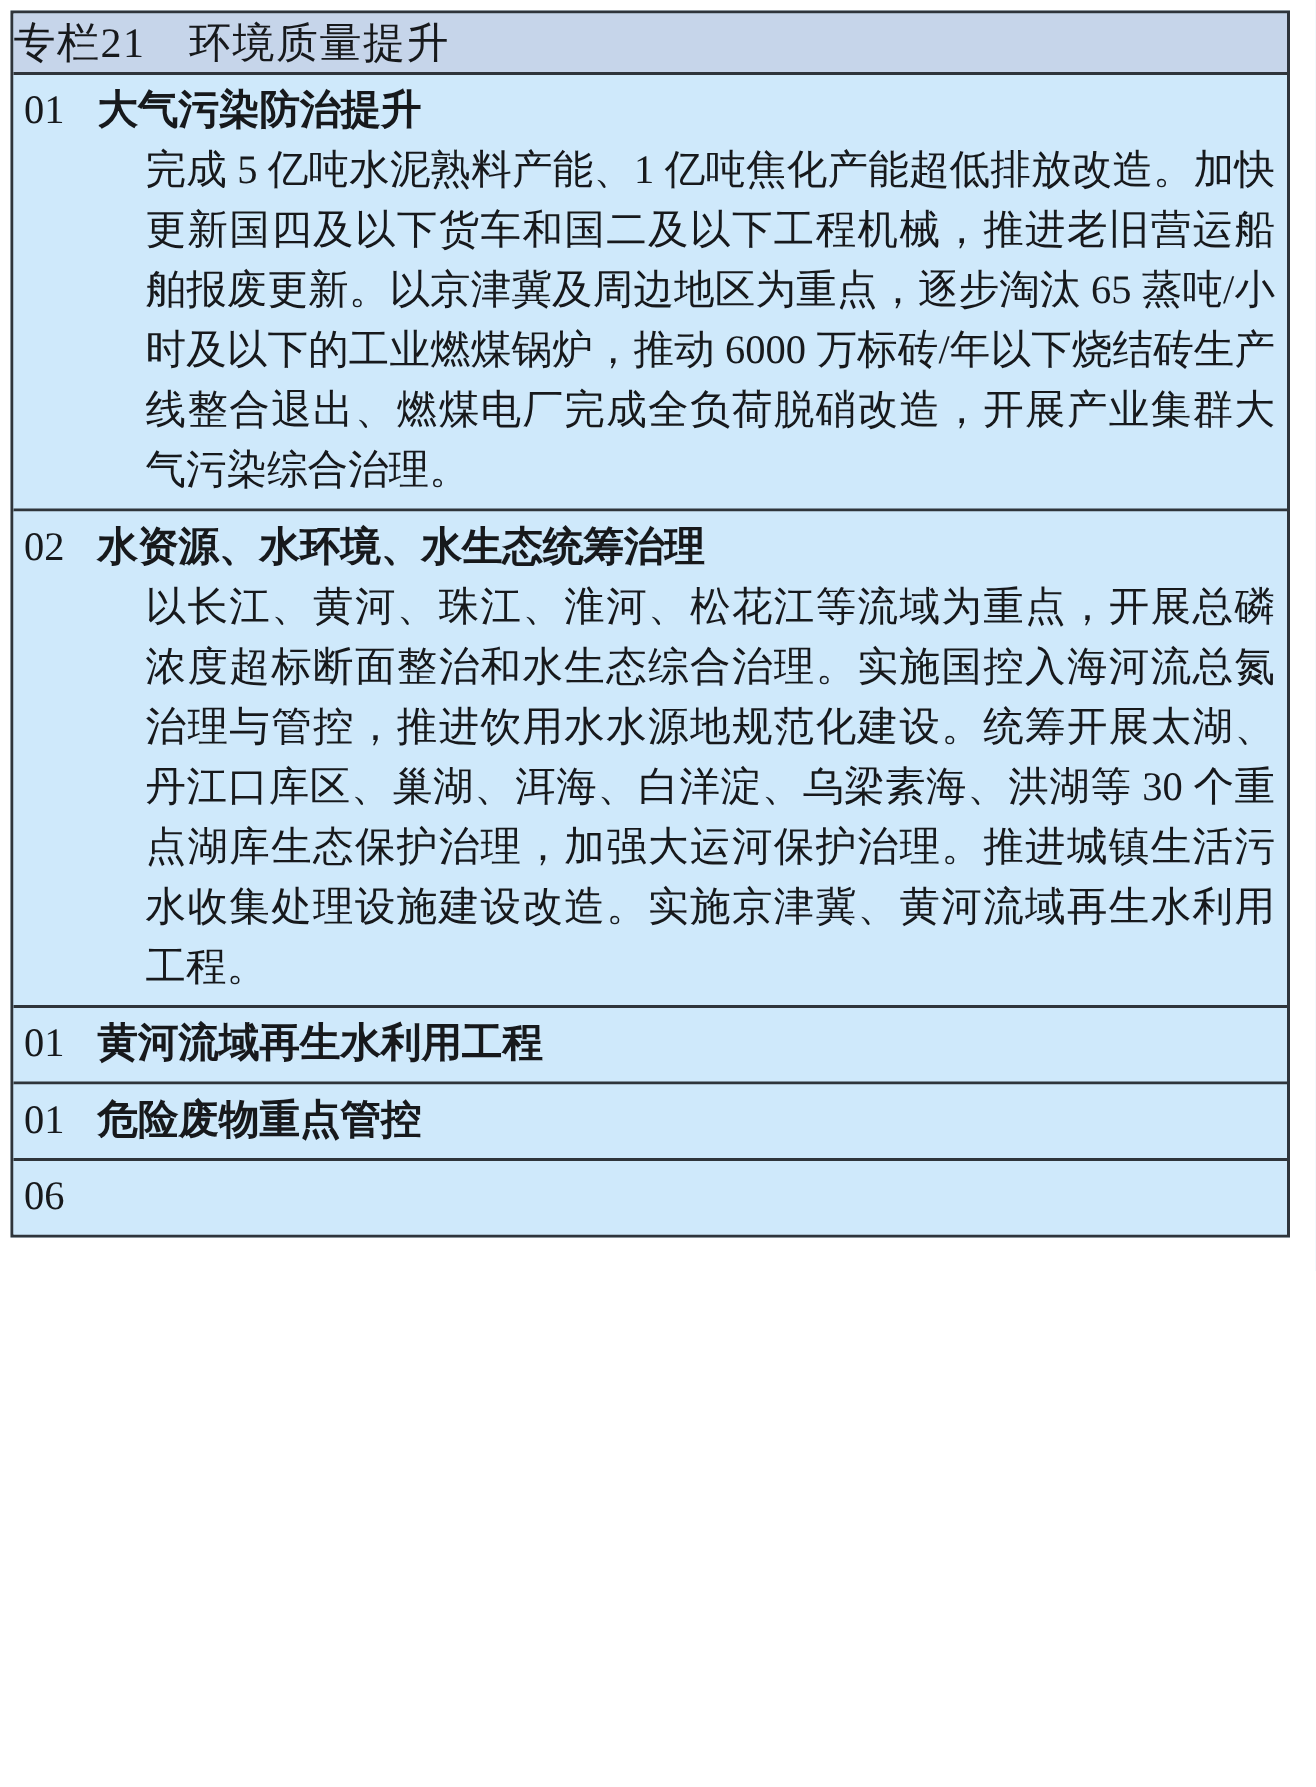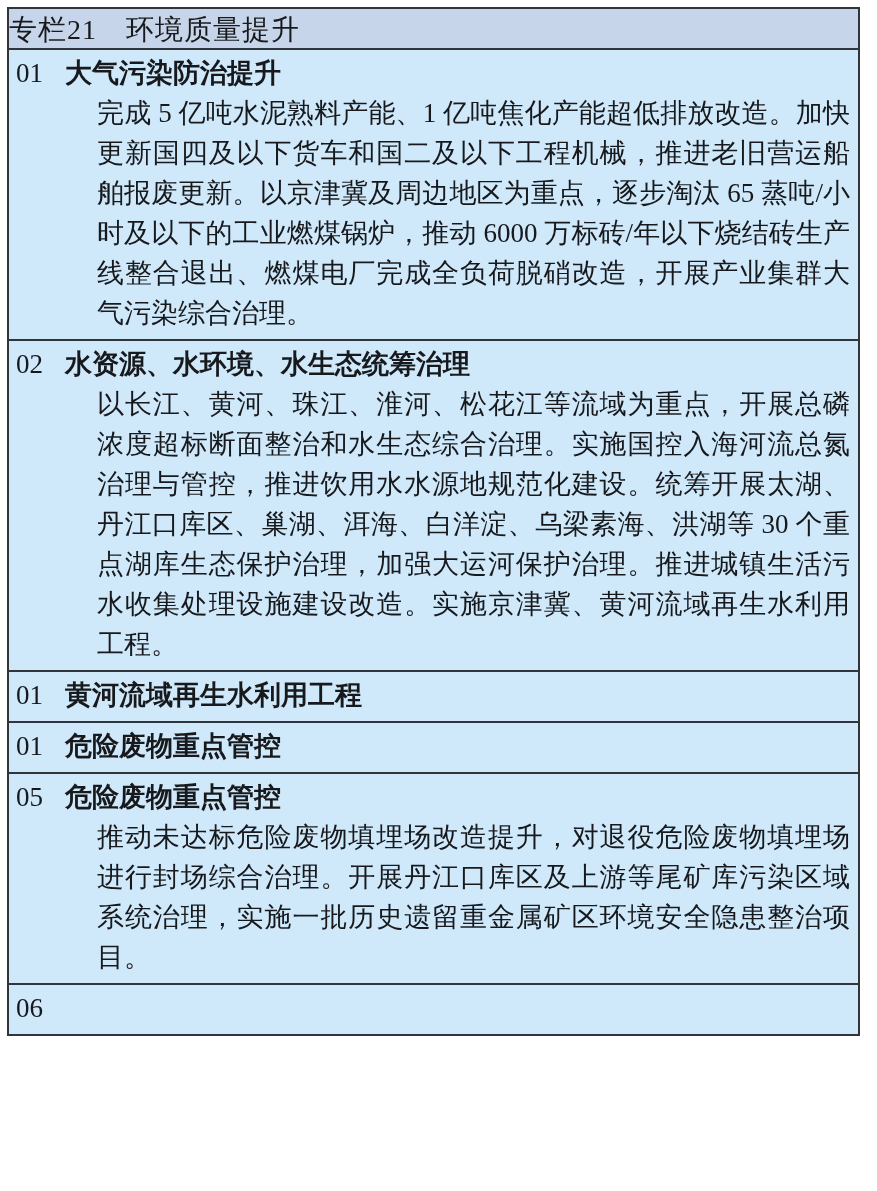--- a/index.html
+++ b/index.html
@@ -94,26 +94,20 @@
       <span class="sec-num">01</span><span class="sec-title">黄河流域再生水利用工程</span>
     </div>
   </div>
 
   <div class="section">
     <div class="sec-head">
       <span class="sec-num">01</span><span class="sec-title">危险废物重点管控</span>
     </div>
   </div>
 
-  <div class="section">
-    <div class="sec-head">
-      <span class="sec-num">05</span><span class="sec-title">危险废物重点管控</span>
-    </div>
-    <p class="sec-body">推动未达标危险废物填埋场改造提升，对退役危险废物填埋场进行封场综合治理。开展丹江口库区及上游等尾矿库污染区域系统治理，实施一批历史遗留重金属矿区环境安全隐患整治项目。</p>
-  </div>
 
   <div class="section">
     <div class="sec-head">
       <span class="sec-num">06</span>
     </div>
 
   </div>
 </div>
 
 </body></html>

